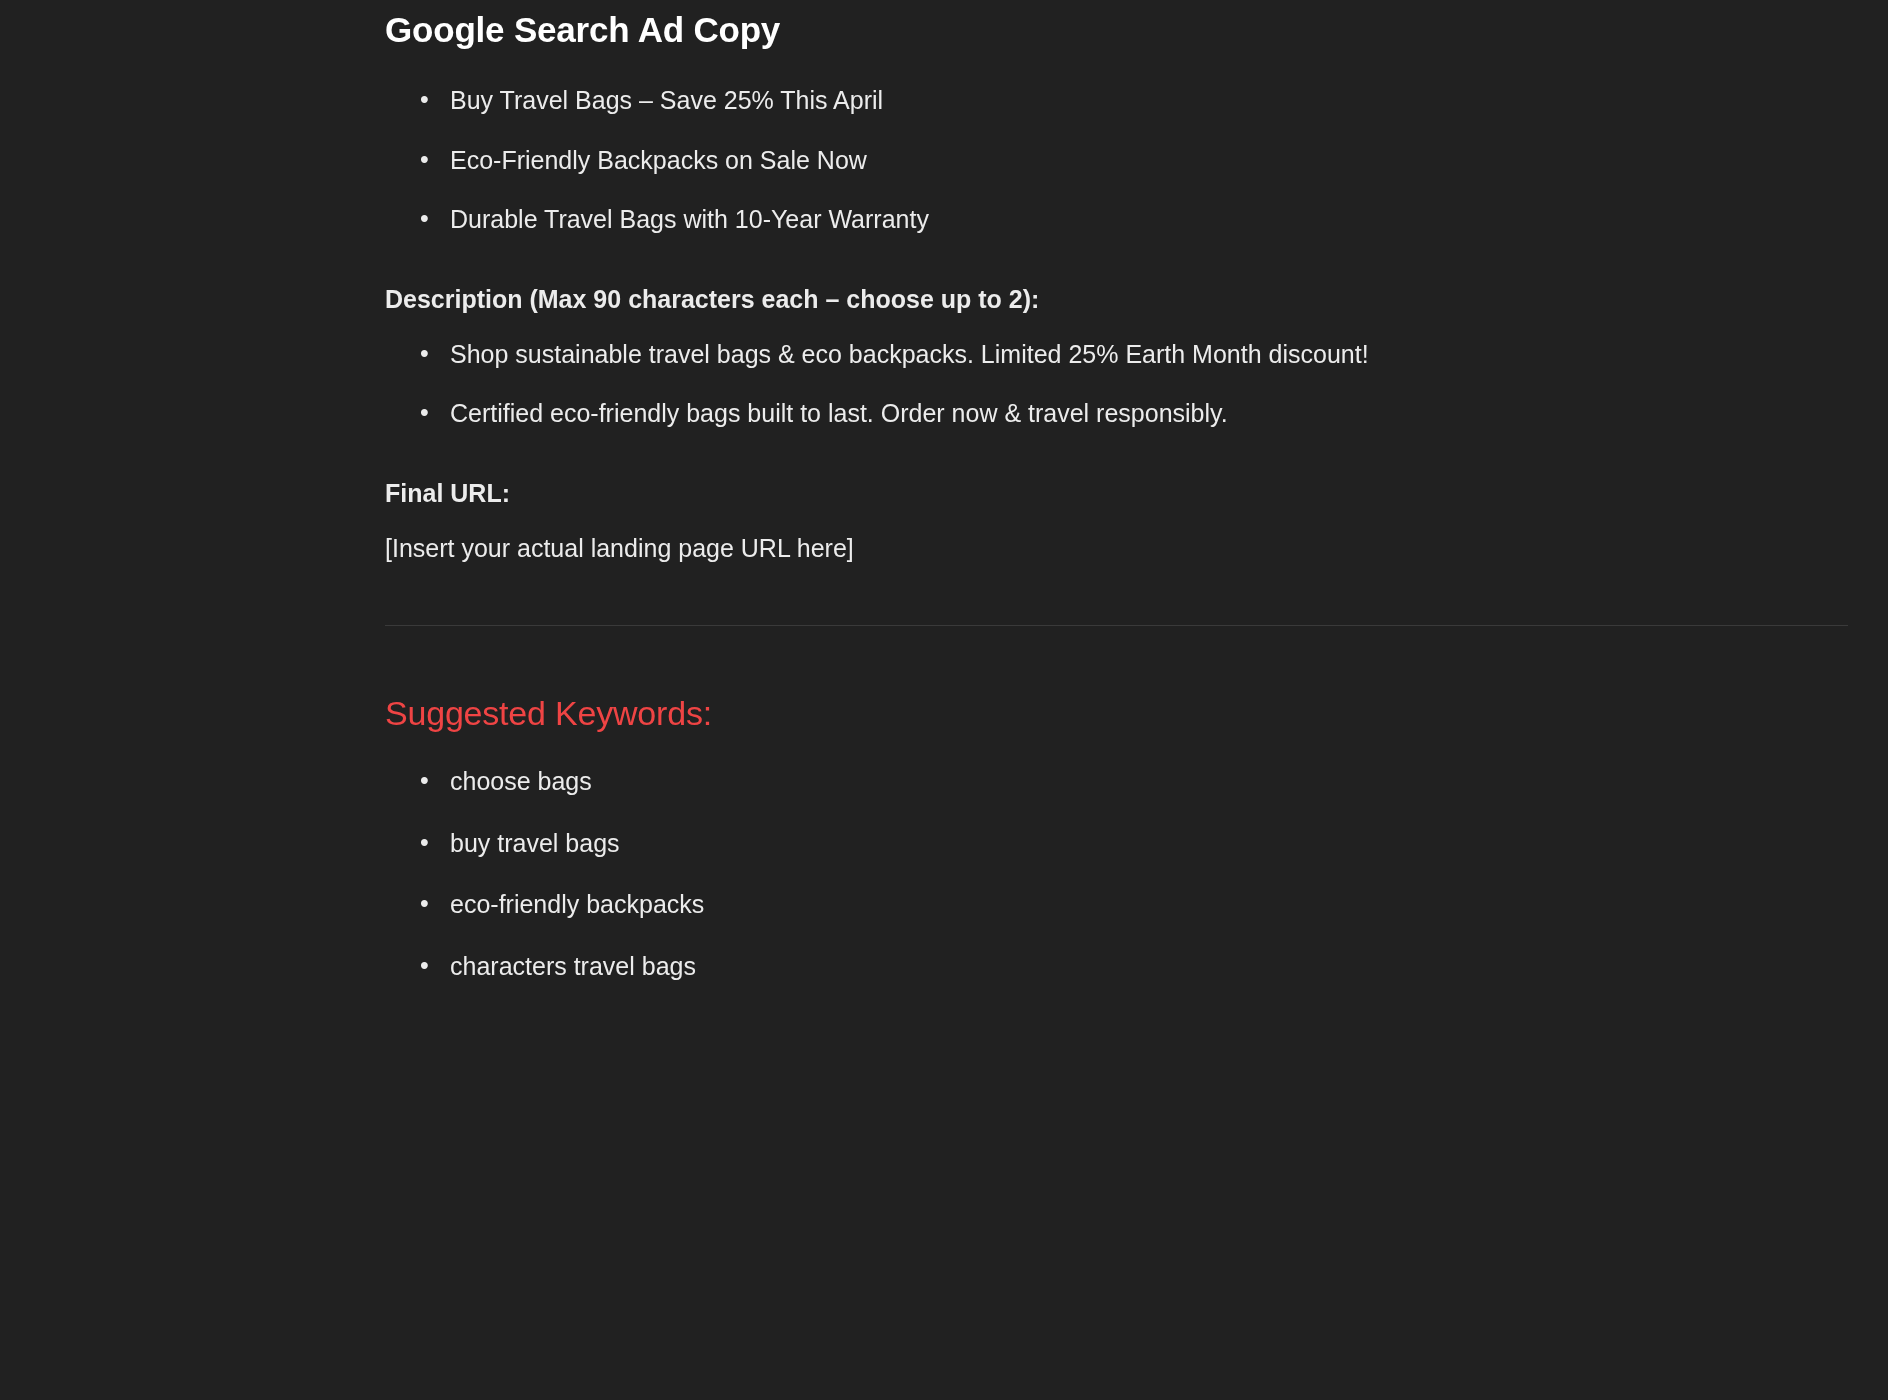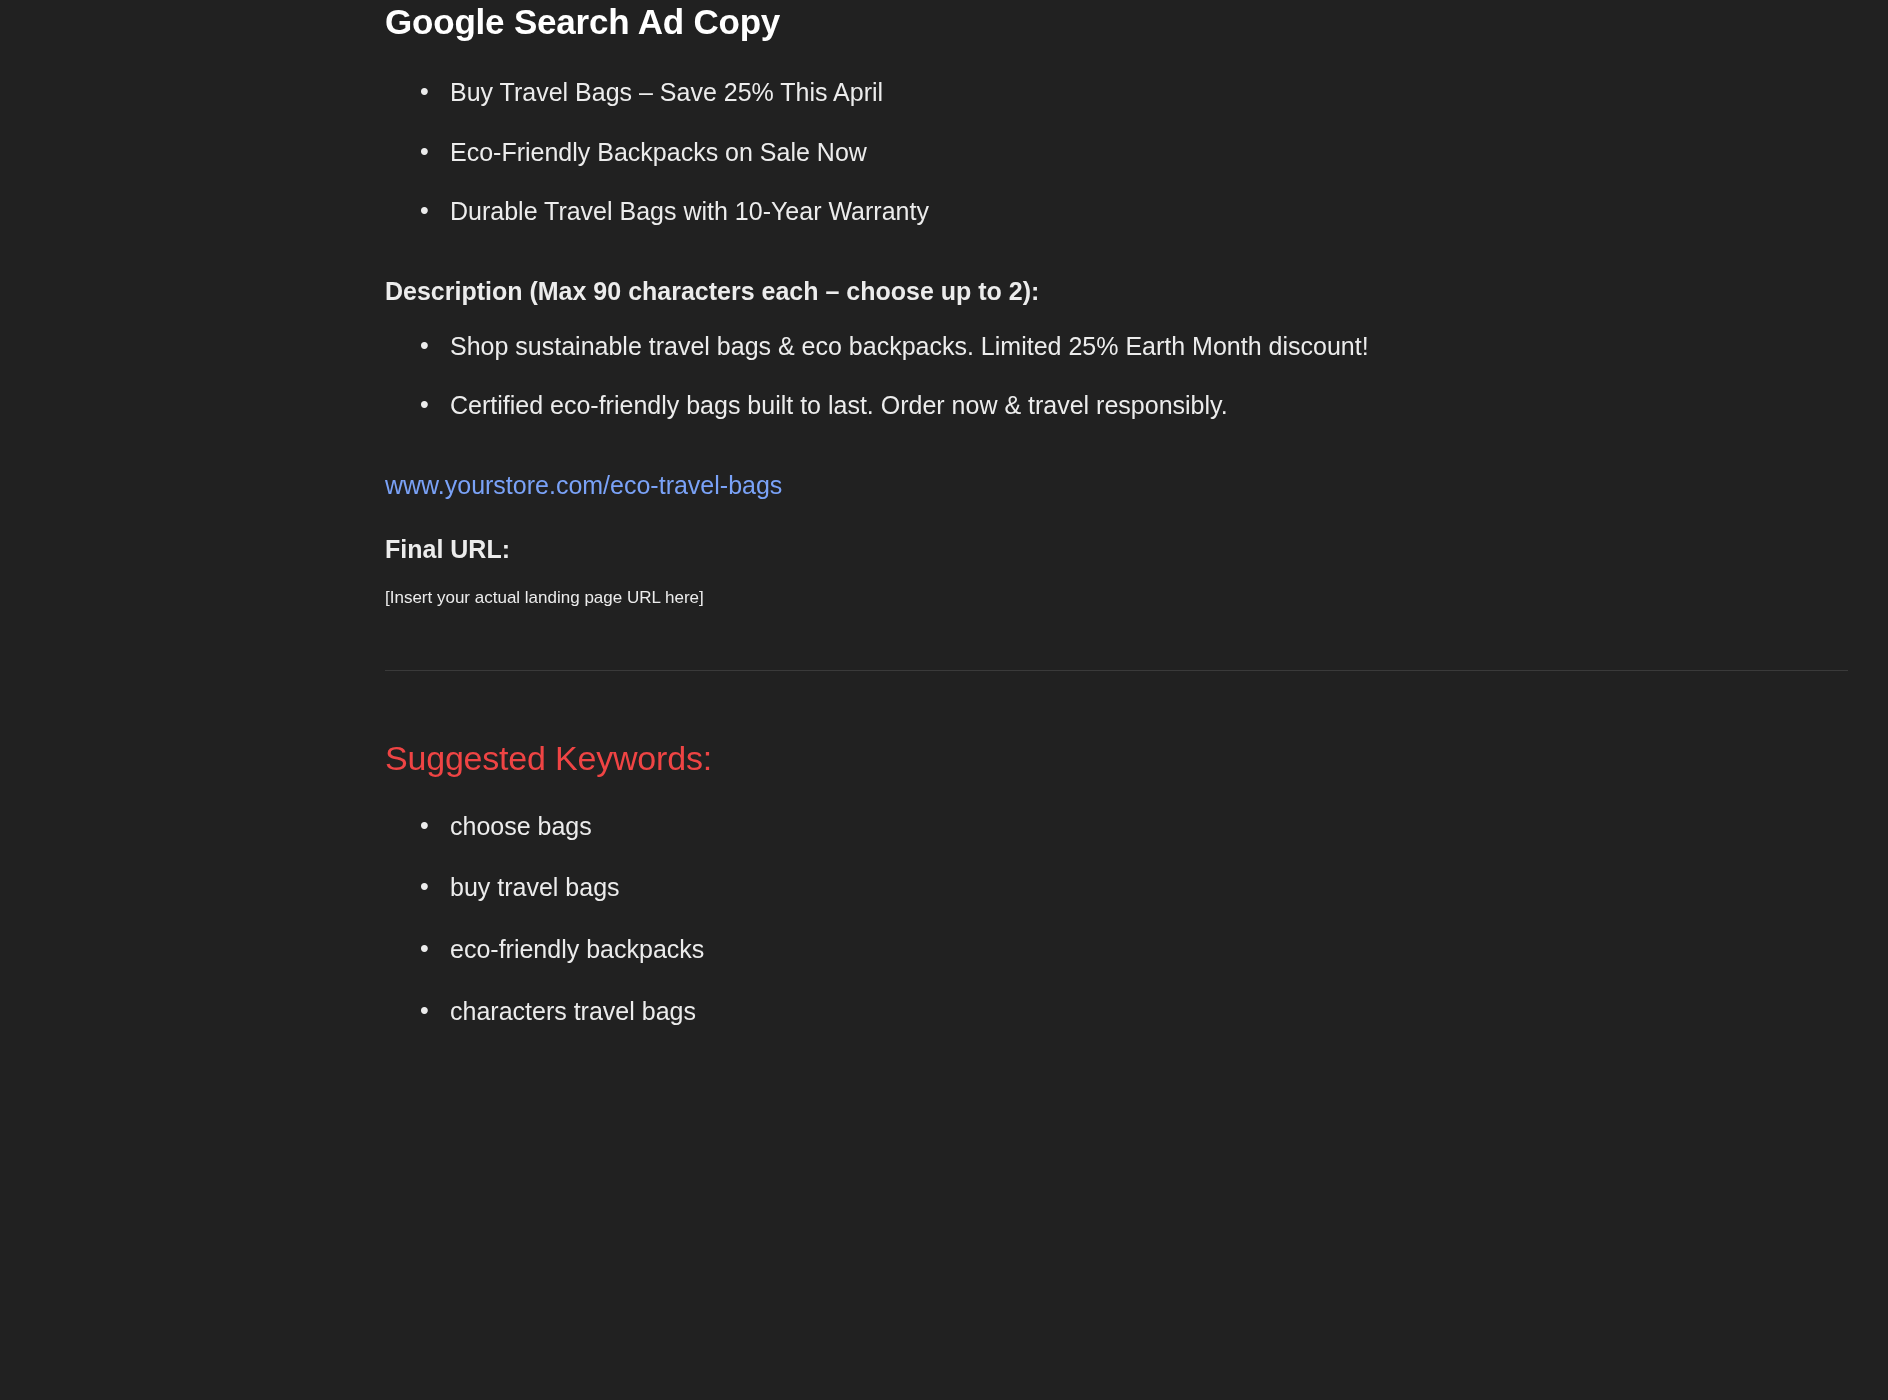--- a/index.html
+++ b/index.html
@@ -18,20 +18,21 @@
   .page {
     width: 1888px;
     min-height: 1400px;
     background: #212121;
     box-sizing: border-box;
     padding: 0;
   }
   .content {
     margin-left: 385px;
     margin-right: 40px;
+    padding-top: 8px;
   }
   h1.doc-title {
     font-size: 35px;
     line-height: 1.25;
     font-weight: bold;
     margin: 0 0 32px 0;
     color: #ffffff;
     letter-spacing: -0.2px;
   }
   h2.section-title {
@@ -81,21 +82,21 @@
     font-size: 25px;
     line-height: 1.35;
     margin: 0 0 30px 0;
   }
   a.display-url {
     color: #7aa2f7;
     text-decoration: none;
     font-size: 25px;
   }
   .plain-line {
-    font-size: 17px;
+    font-size: 25px;
     line-height: 1.35;
     color: #ececec;
     margin: 0 0 44px 0;
   }
   hr.divider {
     border: none;
     border-top: 1px solid #3a3a3a;
     margin: 60px 0 0 0;
   }
   .after-divider {
@@ -140,23 +141,20 @@
     <div class="block-gap"></div>
 
     <div class="sub-label">Description (Max 90 characters each – choose up to 2):</div>
     <ul class="bullets">
       <li>Shop sustainable travel bags &amp; eco backpacks. Limited 25% Earth Month discount!</li>
       <li>Certified eco-friendly bags built to last. Order now &amp; travel responsibly.</li>
     </ul>
 
     <div class="block-gap"></div>
 
-    <div class="link-line">
-      <a class="display-url" href="#">www.yourstore.com/eco-travel-bags</a>
-    </div>
 
     <div class="sub-label">Final URL:</div>
     <div class="plain-line">[Insert your actual landing page URL here]</div>
 
     <hr class="divider">
 
     <div class="after-divider">
       <h2 class="section-title">Suggested Keywords:</h2>
       <ul class="keyword-list">
         <li>choose bags</li>

